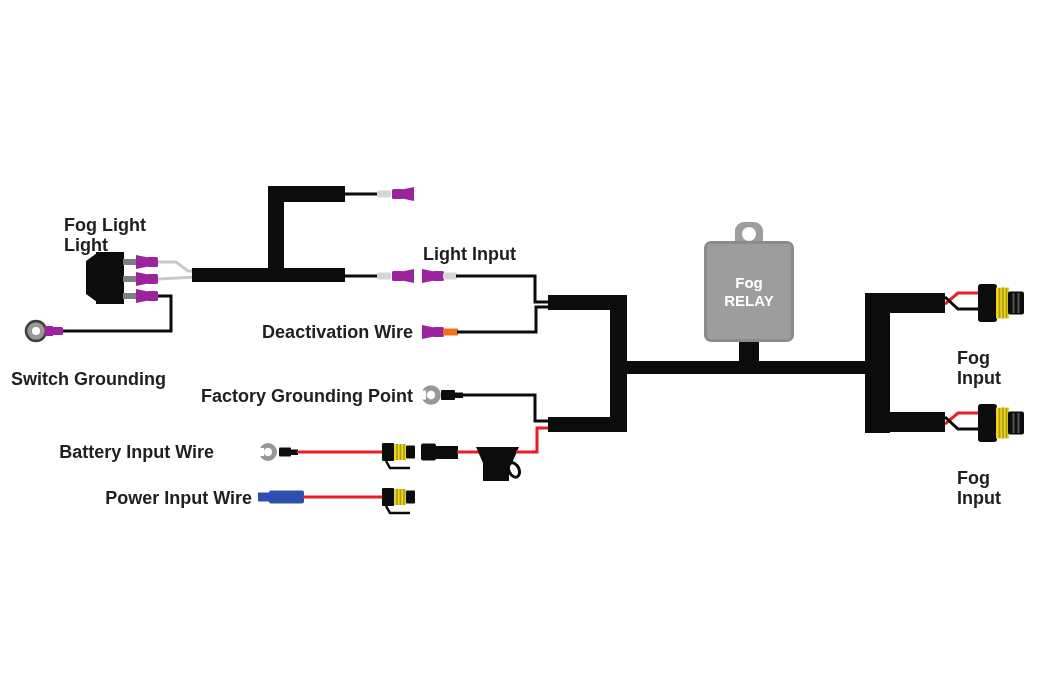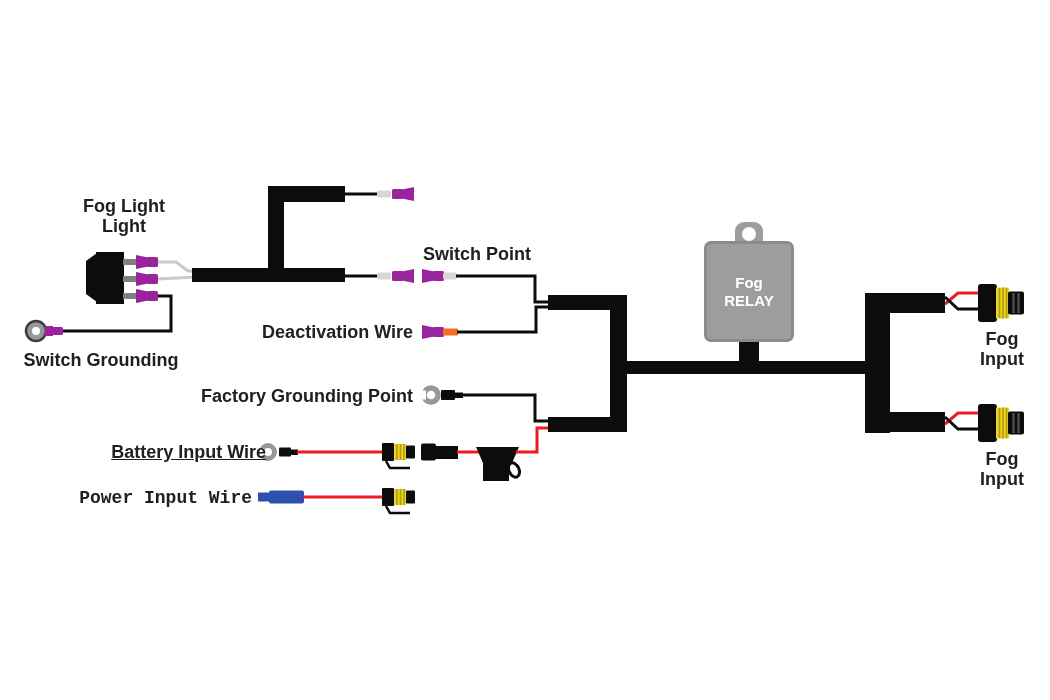--- a/index.html
+++ b/index.html
@@ -1,21 +1,21 @@
 <!DOCTYPE html>
 <html style="--background: #ffffff; --harness-black: #0c0c0c; --label-text: #202020; --relay-fill: #9d9d9d; --relay-border: #8b8b8b; --relay-text: #ffffff; --connector-purple: #9b239e; --crimp-gray: #d6d6d6; --crimp-orange: #f3701d; --wire-gray: #c9c9c9; --wire-red: #ec1c24; --terminal-metal: #989898; --butt-connector-blue: #2b50ae; --seal-yellow: #e9d522; --seal-yellow-dark: #b09c12; --switch-terminal-gray: #7f7f7f; --socket-rib-gray: #555555;"><head>
 <meta charset="utf-8">
 <style>
   html,body{margin:0;padding:0;background:#fff;}
   #canvas{position:relative;width:1050px;height:700px;background:var(--background,#ffffff);overflow:hidden;
           font-family:"Liberation Sans",sans-serif;}
   #artwork{position:absolute;left:0;top:0;width:1050px;height:700px;}
   .bar{position:absolute;background:var(--harness-black,#0c0c0c);}
   .lbl{position:absolute;font-weight:700;font-size:18px;line-height:20px;color:var(--label-text,#202020);white-space:nowrap;}
-  .center{text-align:center;}
+  .center{margin-top:19px;}
   .right{text-align:right;}
   .relay-tab{position:absolute;left:735px;top:222px;width:28px;height:24px;
              background:var(--relay-fill,#9d9d9d);border-radius:9px 9px 2px 2px;}
   .relay-hole{position:absolute;left:742px;top:227px;width:14px;height:14px;border-radius:50%;background:#fff;}
   .relay-stub{position:absolute;left:739px;top:340px;width:20px;height:23px;background:var(--harness-black,#0c0c0c);}
   .relay-body{position:absolute;left:704px;top:241px;width:90px;height:101px;box-sizing:border-box;
               background:var(--relay-fill,#9d9d9d);border:3px solid var(--relay-border,#8b8b8b);border-radius:7px;
               display:flex;flex-direction:column;align-items:center;justify-content:center;
               color:var(--relay-text,#ffffff);font-weight:700;font-size:15px;line-height:18px;text-align:center;}
 </style>
@@ -171,29 +171,29 @@
   <div class="lbl center" style="left:64px;top:196px;width:120px;">
     <div>Fog Light</div>
     <div>Light</div>
   </div>
 
   <div class="lbl center" style="left:11px;top:350px;width:180px;">
     <div>Switch Grounding</div>
   </div>
 
 
-  <div class="lbl" style="left:423px;top:244px;">Switch Point</div>
+  <div class="lbl" style="left:423px;top:244px;">Light Input</div>
 
   <div class="lbl right" style="right:637px;top:322px;">Deactivation Wire</div>
 
   <div class="lbl right" style="right:637px;top:386px;">Factory Grounding Point</div>
 
-  <div class="lbl right" style="right:784px;top:442px;text-decoration:underline;">Battery Input Wire</div>
-
-  <div class="lbl right" style="right:798px;top:488px;font-family:Liberation Mono, monospace;">Power Input Wire</div>
+  <div class="lbl right" style="right:836px;top:442px;">Battery Input Wire</div>
+
+  <div class="lbl right" style="right:798px;top:488px;">Power Input Wire</div>
 
   <div class="lbl center" style="left:957px;top:329px;width:90px;">
     <div>Fog</div>
     <div>Input</div>
   </div>
 
   <div class="lbl center" style="left:957px;top:449px;width:90px;">
     <div>Fog</div>
     <div>Input</div>
   </div>

